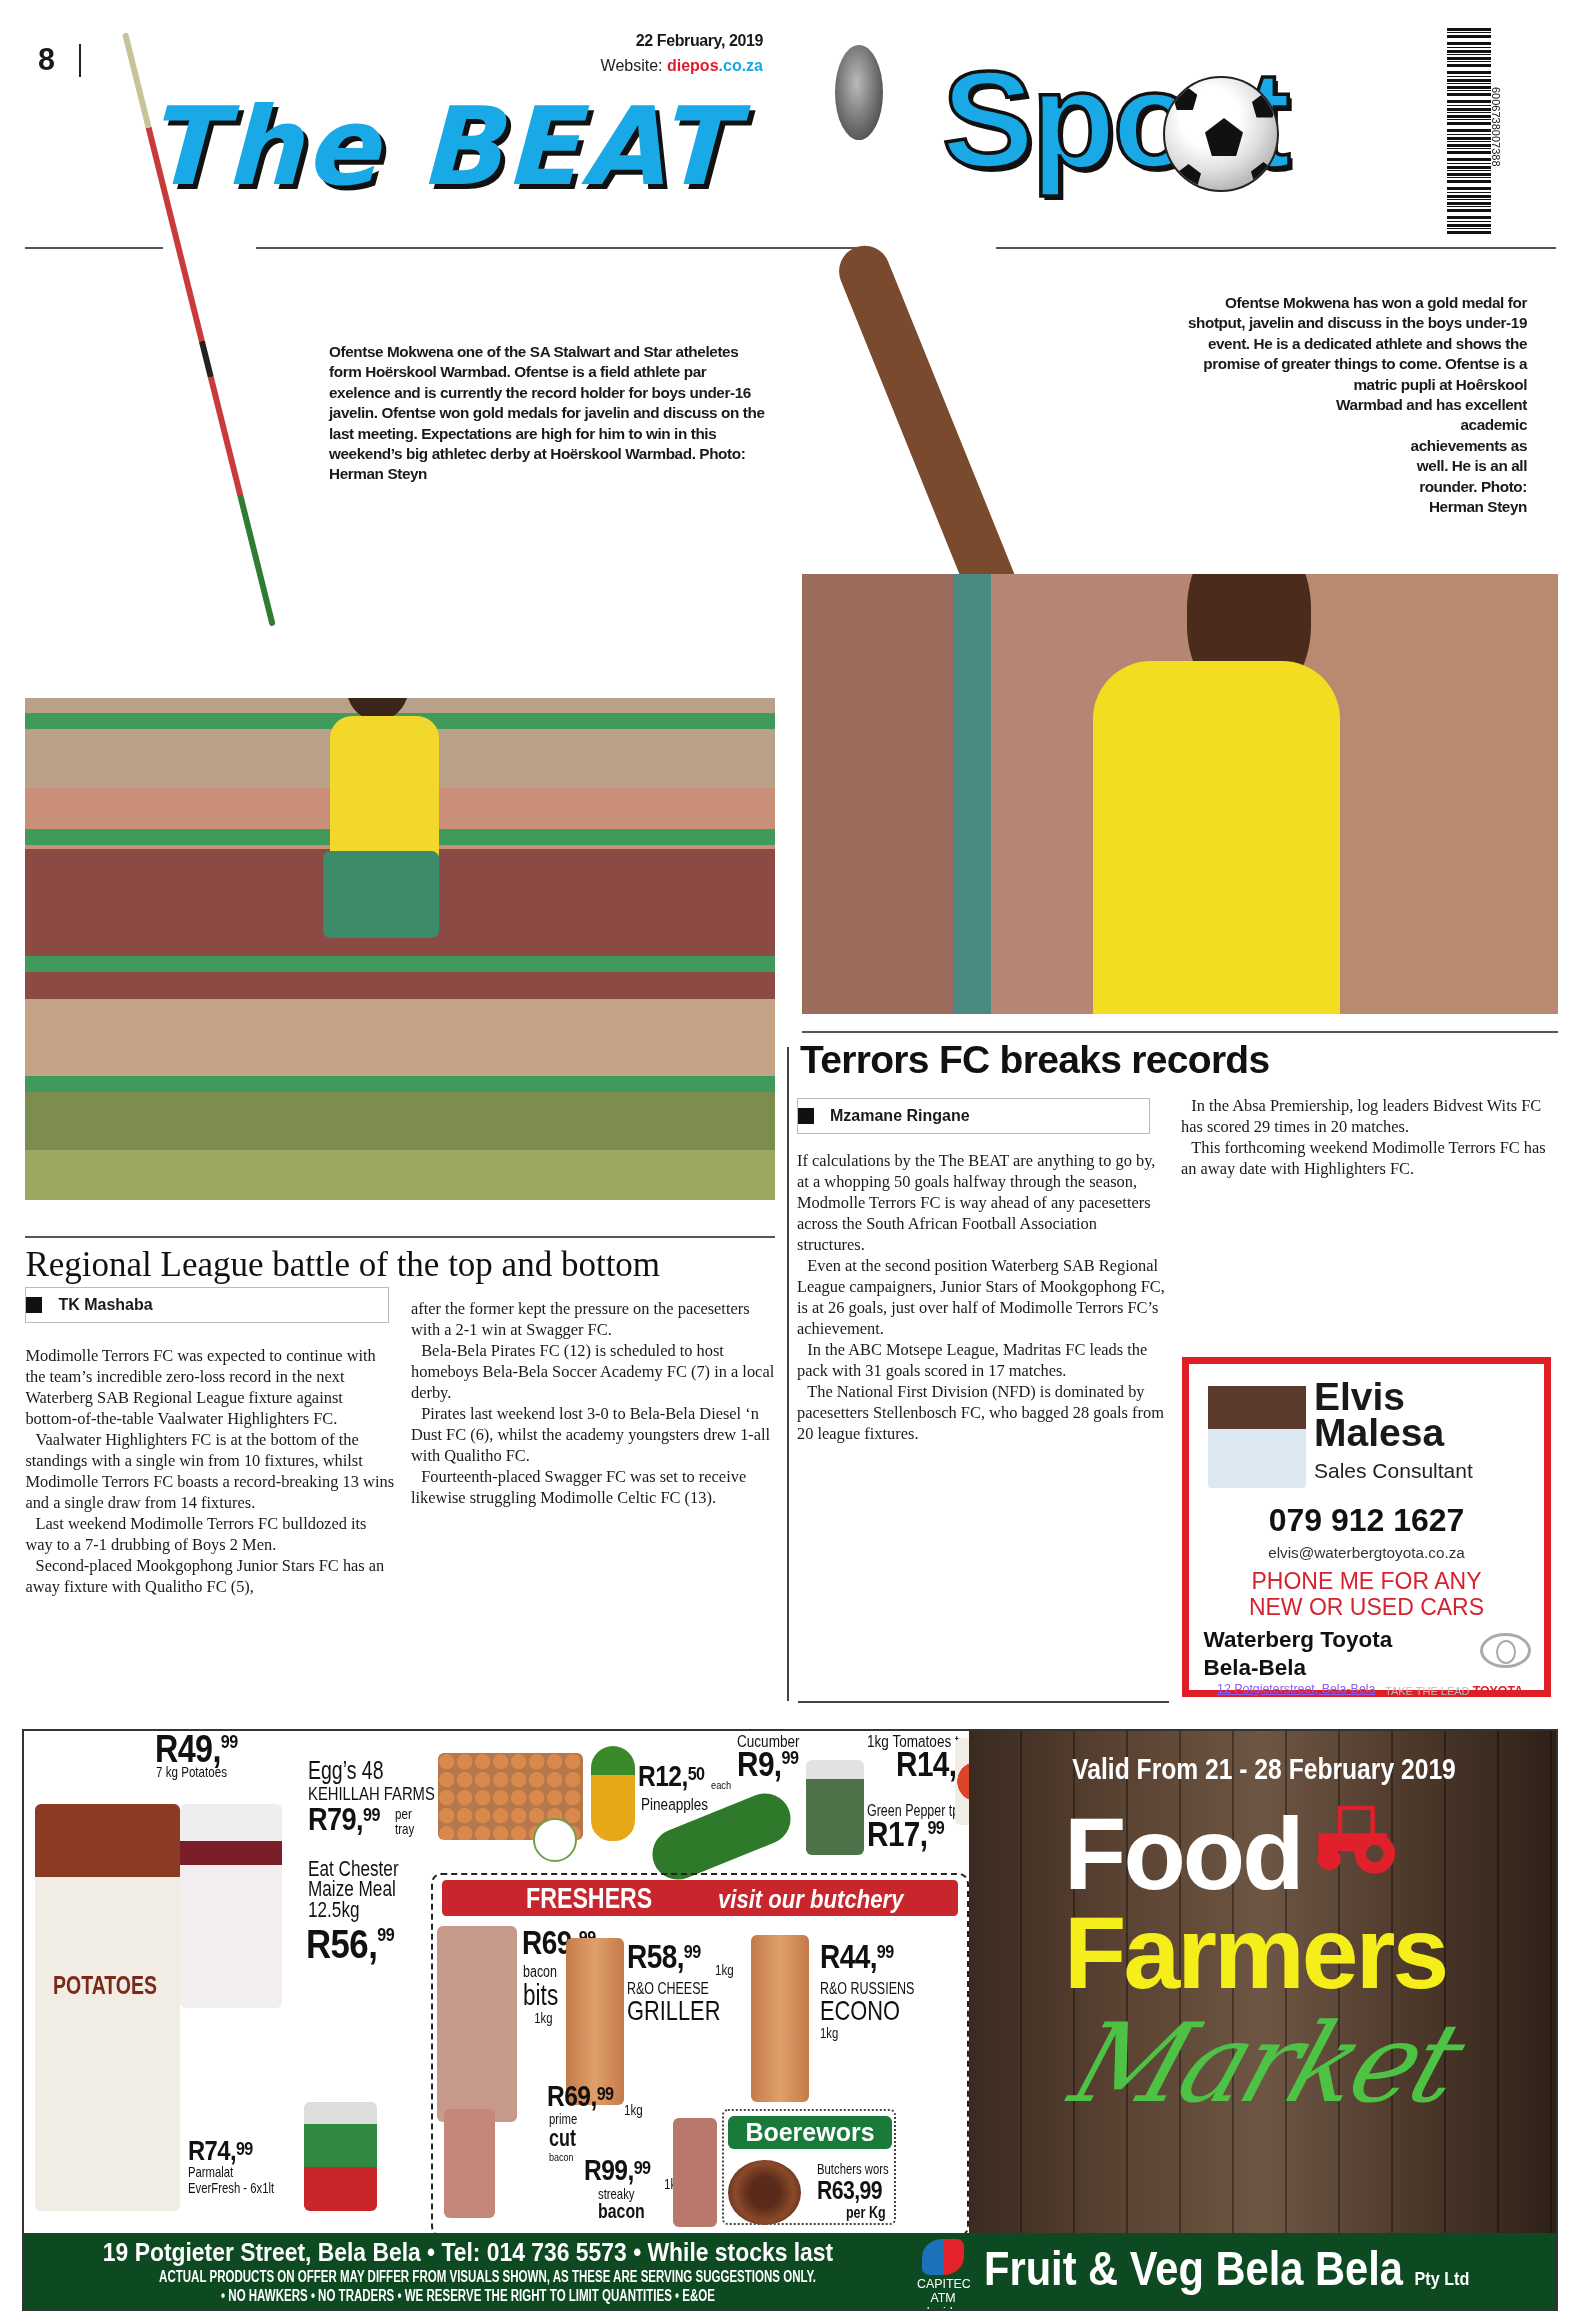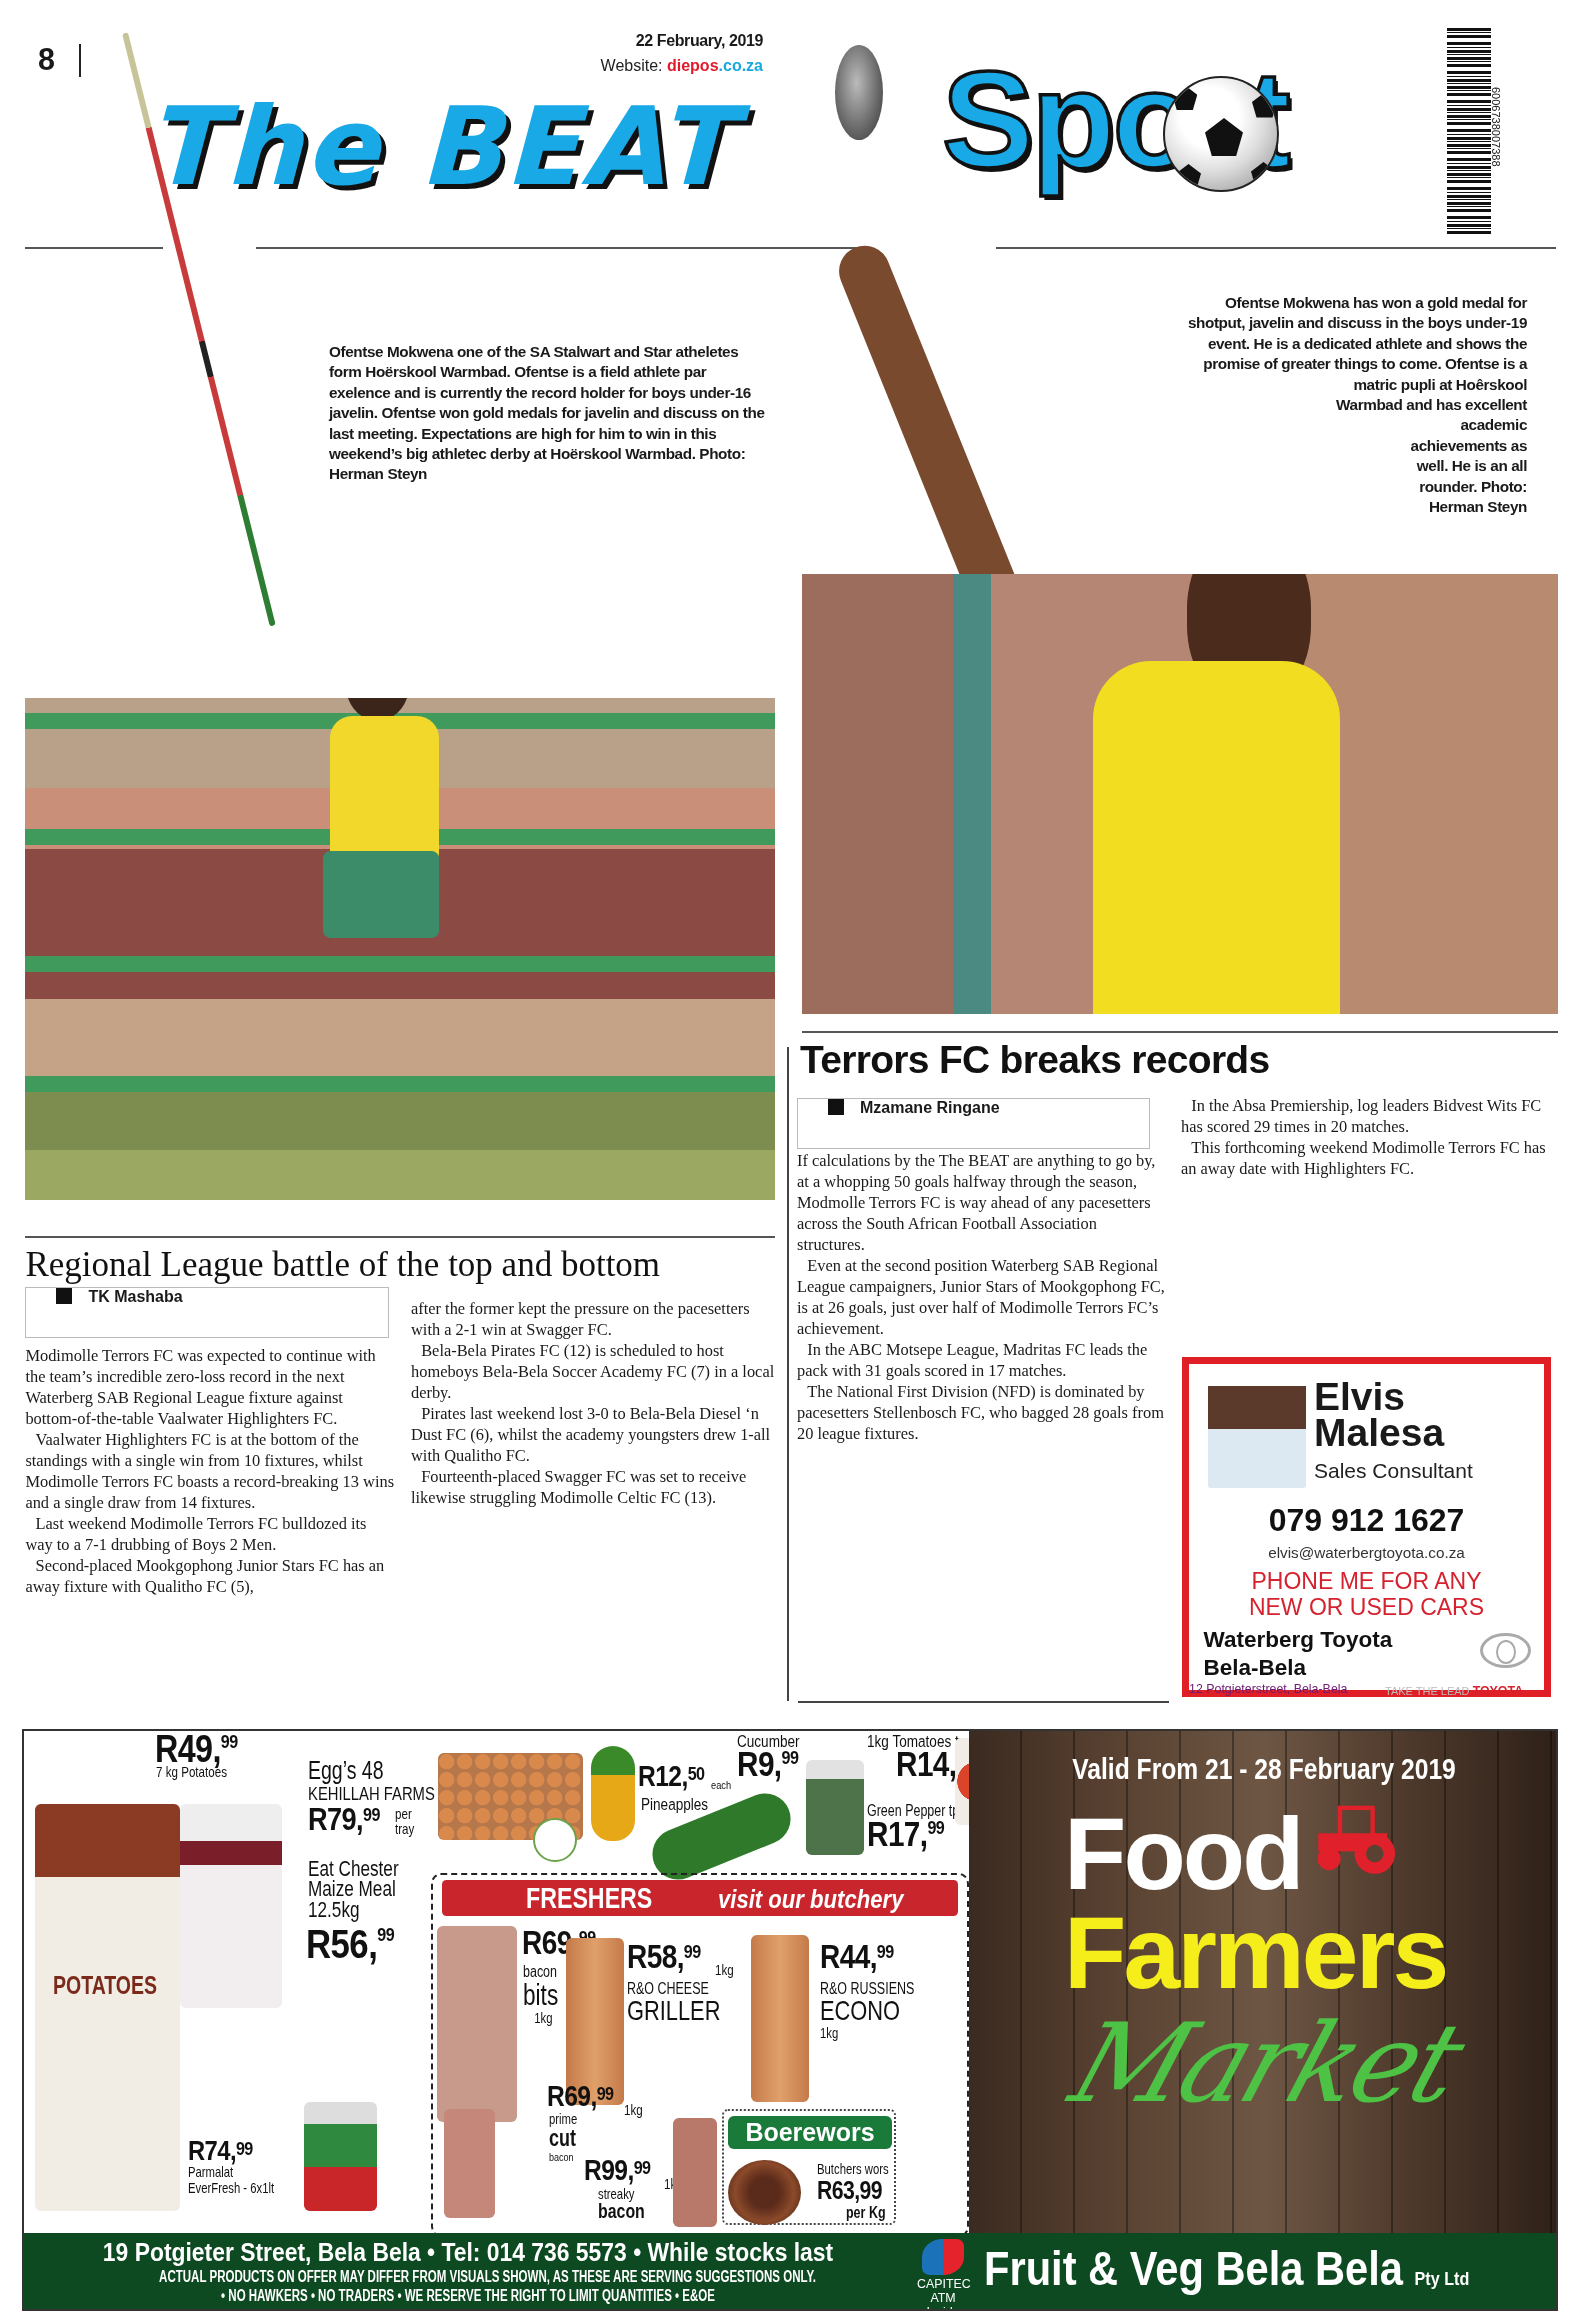--- a/index.html
+++ b/index.html
@@ -45,38 +45,38 @@
   .athlete-l-shorts { position: absolute; left: 298px; top: 153px; width: 116px; height: 87px; background: #3c8c6a; border-radius: 7.3px; }
   .athlete-l-head { position: absolute; left: 320px; top: -65px; width: 65px; height: 87px; background: #3b2419; border-radius: 45%; }
   .photo-right { left: 802px; top: 574px; width: 756px; height: 440px; background: linear-gradient(90deg, #9c6d5c 0 20%, #4a8a82 20% 25%, #b58673 25% 60%, #6c8aa8 60% 65%, #b88a6f 65%); }
   .athlete-r-body { position: absolute; left: 291px; top: 87px; width: 247px; height: 353px; background: #f3dd20; border-radius: 58px 58px 0 0; }
   .athlete-r-head { position: absolute; left: 385px; top: -116px; width: 124px; height: 174px; background: #4a2b1c; border-radius: 45%; }
   .athlete-arm { left: 982px; top: 218px; width: 51px; height: 407px; background: #7a4a2f; border-radius: 25.4px; transform: rotate(-22deg); transform-origin: bottom center; }
 
   
   .headline-serif { font: 35px "Liberation Serif", serif; color: #111; }
   .headline-bold { font: bold 39px "Liberation Sans", sans-serif; color: #111; letter-spacing: -0.7px; }
-  .byline-box { border: 1.5px solid #bbb; height: 51px; display: flex; align-items: flex-start; padding-left: 30px; }
+  .byline-box { border: 1.5px solid #bbb; height: 36px; display: flex; align-items: center; padding-left: 0; }
   .byline-sq { width: 16px; height: 16px; background: #111; margin-right: 16px; }
   .byline-name { font: bold 16px "Liberation Sans", sans-serif; }
   .body-text { font: 16.4px "Liberation Serif", serif; line-height: 21px; color: #1a1a1a; }
   .body-text p { text-indent: 10.2px; }
   .body-text p:first-child { text-indent: 0; }
   .col-rule { width: 1.5px; background: #444; }
 
   
   .toyota-ad { left: 1182px; top: 1357px; width: 369px; height: 340px; border: 7.3px solid #e01e25; background: #fff; }
   .ad-photo { position: absolute; left: 19px; top: 11px; width: 98px; height: 113px; background: linear-gradient(180deg, #fff 0 10%, #5b3a2b 10% 48%, #dce8f2 48%); border-radius: 2.9px; }
   .ad-name { position: absolute; left: 125px; top: 14.5px; font: bold 39px "Liberation Sans", sans-serif; line-height: 36px; color: #1a1a1a; }
   .ad-title { position: absolute; left: 125px; top: 95px; font: 21px "Liberation Sans", sans-serif; color: #222; }
   .ad-phone { position: absolute; left: 0; top: 138px; width: 100%; text-align: center; font: bold 32px "Liberation Sans", sans-serif; color: #111; }
   .ad-email { position: absolute; left: 0; top: 180px; width: 100%; text-align: center; font: 15.3px "Liberation Sans", sans-serif; color: #333; }
   .ad-cta { position: absolute; left: 0; top: 204px; width: 100%; text-align: center; font: 23px "Liberation Sans", sans-serif; line-height: 26px; color: #d6222e; }
   .ad-dealer { position: absolute; left: 14.5px; top: 262px; font: bold 22.5px "Liberation Sans", sans-serif; line-height: 28px; color: #111; }
-  .ad-address { position: absolute; left: 0; top: 318px; font: 12.4px "Liberation Sans", sans-serif; color: #701a75; }
+  .ad-address { position: absolute; left: 28px; top: 318px; font: 12.4px "Liberation Sans", sans-serif; color: #8b5cf6; text-decoration: underline; }
   .ad-tagline { position: absolute; left: 196px; top: 320px; font: 11px "Liberation Sans", sans-serif; color: #bbb; }
   .ad-tagline b { color: #d6222e; font-size: 12.4px; }
   .toyota-emblem { position: absolute; left: 291px; top: 269px; width: 51px; height: 35px; border: 3.6px solid #aaa; border-radius: 50%; }
   .toyota-emblem::after { content: ""; position: absolute; left: 13px; top: 3.6px; width: 16px; height: 20.4px; border: 2.9px solid #aaa; border-radius: 50%; }
 
   
   .market-ad { left: 22px; top: 1729px; width: 1536px; height: 582px; border: 2.2px solid #333; background: #fff; overflow: hidden; }
   .price { font: bold 38px "Liberation Sans", sans-serif; color: #111; letter-spacing: -0.7px; transform: scaleX(0.85); transform-origin: left; display: inline-block; white-space: nowrap; }
   .price sup { font-size: 19px; vertical-align: top; position: relative; top: 2.9px; }
   .lbl { font: bold 19px "Liberation Sans", sans-serif; color: #111; transform: scaleX(0.78); transform-origin: left; white-space: nowrap; }

